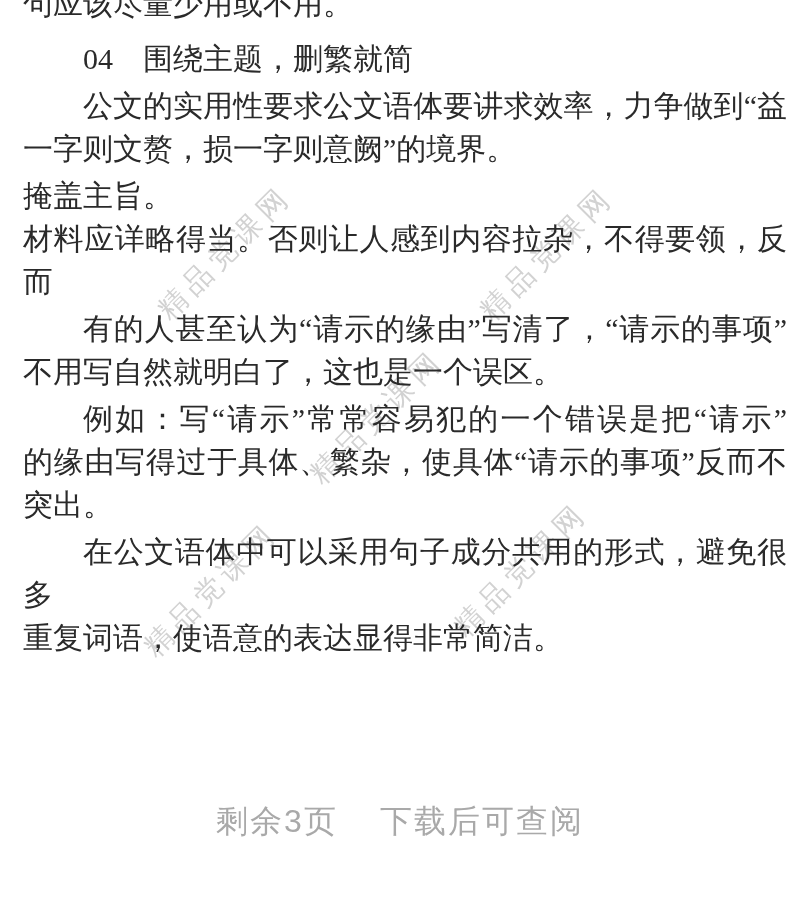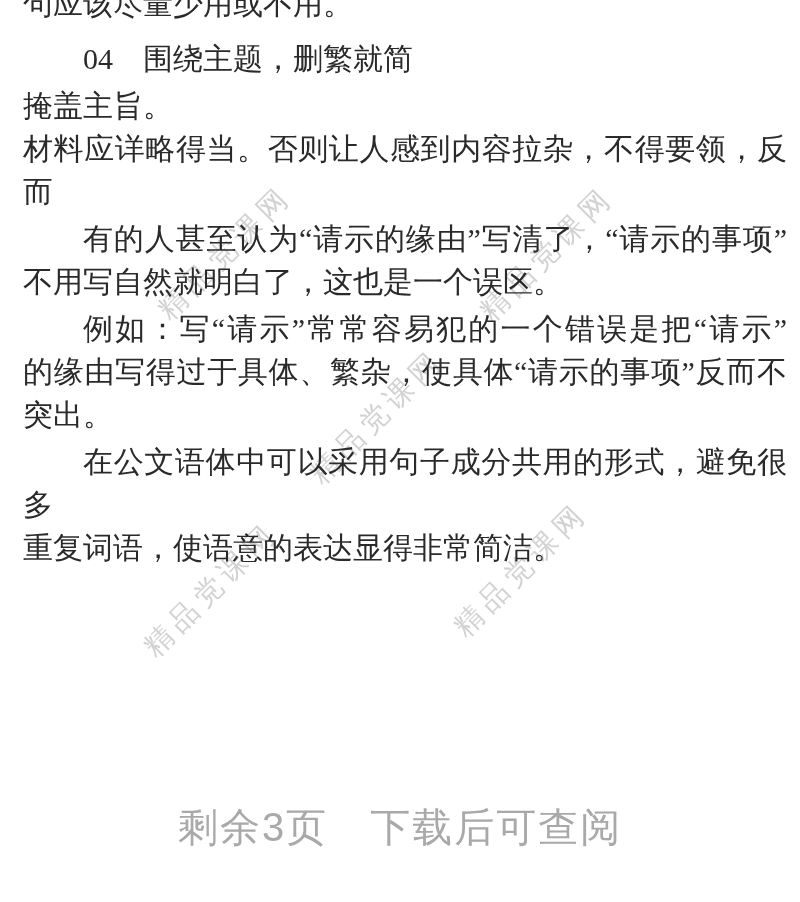--- a/index.html
+++ b/index.html
@@ -44,21 +44,21 @@
   .line.fill { text-align: justify; text-align-last: justify; }
   .line.indent { text-indent: 2em; }
   
   .footer {
     position: absolute;
     left: 0; right: 0;
     top: 800px;
     z-index: 2;
     text-align: center;
     font-family: "Liberation Sans", sans-serif;
-    font-size: 40px;
+    font-size: 32px;
     color: #a9a9a9;
     letter-spacing: 2px;
     white-space: nowrap;
   }
   .footer .hint { margin-left: 42px; }
 </style>
 </head>
 <body>
 
 <div class="page">
@@ -70,20 +70,24 @@
       <span class="wm" style="left: 521px; top: 570px; color: rgb(210, 210, 210);">精品党课网</span>
     </div>
   <div class="textblock">
       <div class="para continuation">
         <div class="line">句应该尽量少用或不用。</div>
       </div>
       <div class="para heading">
         <div class="line indent">04　围绕主题，删繁就简</div>
       </div>
       <div class="para body">
+        <div class="line fill indent">公文的实用性要求公文语体要讲求效率，力争做到“益</div>
+        <div class="line">一字则文赘，损一字则意阙”的境界。</div>
+      </div>
+      <div class="para body">
         <div class="line">掩盖主旨。</div>
         <div class="line fill">材料应详略得当。否则让人感到内容拉杂，不得要领，反而</div>
       </div>
       <div class="para body">
         <div class="line fill indent">有的人甚至认为“请示的缘由”写清了，“请示的事项”</div>
         <div class="line">不用写自然就明白了，这也是一个误区。</div>
       </div>
       <div class="para body">
         <div class="line fill indent">例如：写“请示”常常容易犯的一个错误是把“请示”</div>
         <div class="line fill">的缘由写得过于具体、繁杂，使具体“请示的事项”反而不</div>

